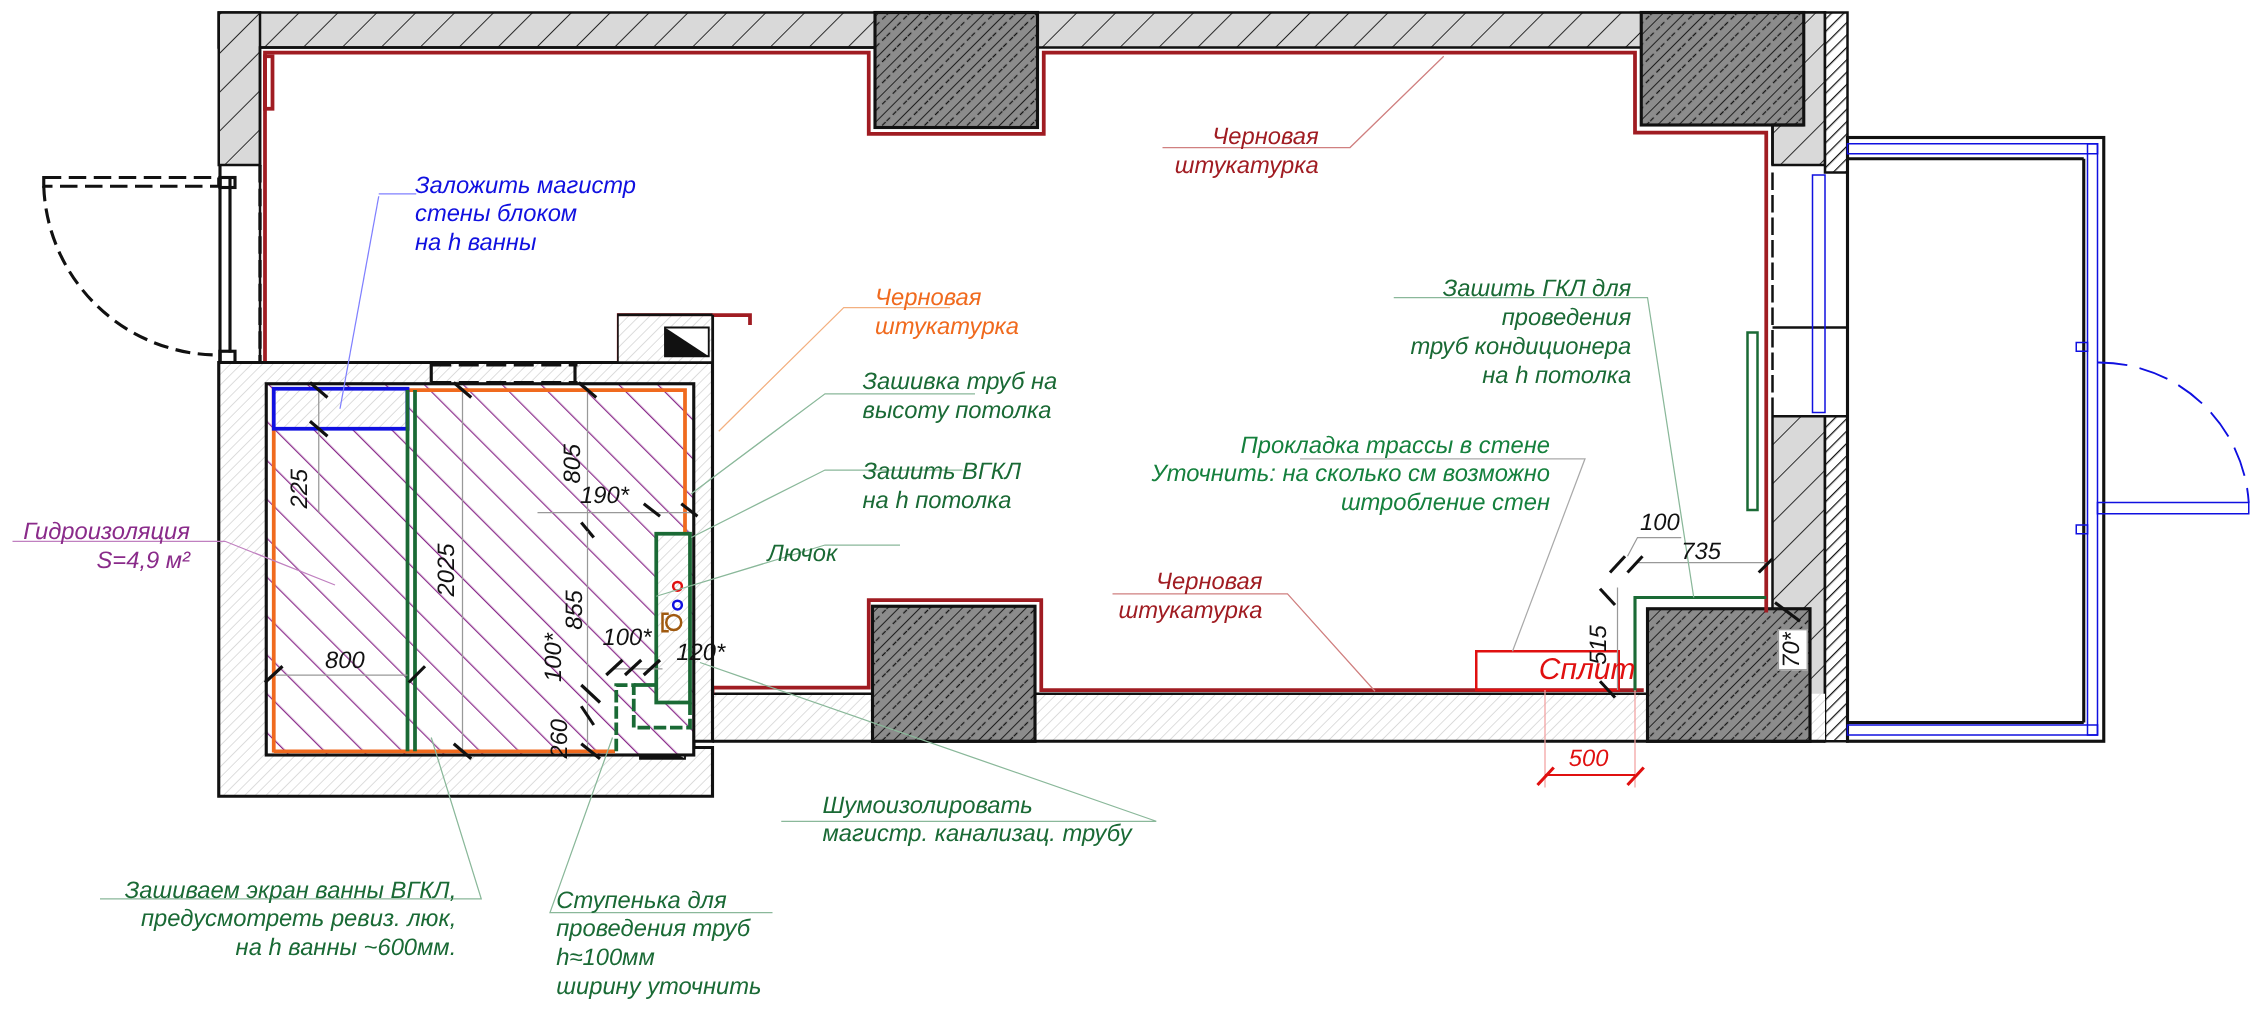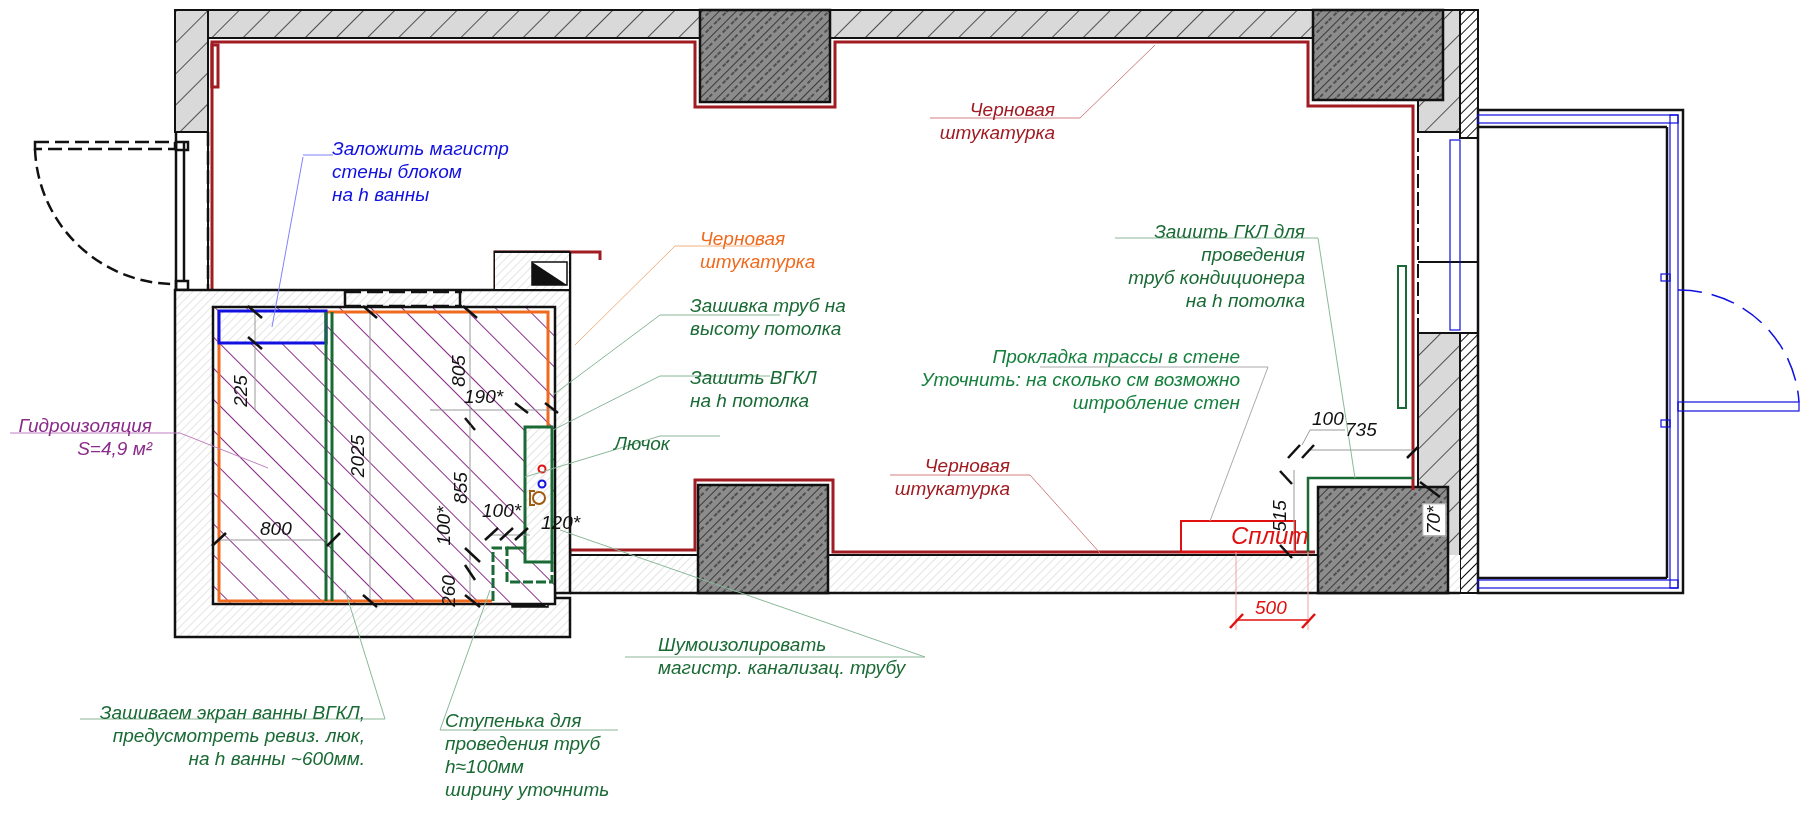--- a/index.html
+++ b/index.html
@@ -294,16 +294,16 @@
 <div class="dim vert" style="left:443px;top:360px;">805</div>
 <div class="dim" style="left:464px;top:386px;">190*</div>
 <div class="dim vert" style="left:337px;top:445px;">2025</div>
 <div class="dim vert" style="left:445px;top:477px;">855</div>
 <div class="dim" style="left:260px;top:518px;">800</div>
 <div class="dim vert" style="left:424px;top:515px;">100*</div>
 <div class="dim" style="left:482px;top:500px;">100*</div>
 <div class="dim" style="left:541px;top:512px;">120*</div>
 <div class="dim vert" style="left:433px;top:580px;">260</div>
 <div class="dim" style="left:1312px;top:408px;">100</div>
-<div class="dim" style="left:1345px;top:419px;">735</div>
+<div class="dim" style="left:1345px;top:431px;">735</div>
 <div class="dim vert" style="left:1264px;top:505px;">515</div>
 <div class="dim vert" style="left:1418px;top:508px;background:#fff;border:1px solid #999;padding:0 1px;">70*</div>
 <div class="dim c-split" style="left:1255px;top:597px;text-align:right;">500</div>
 
 </body></html>

